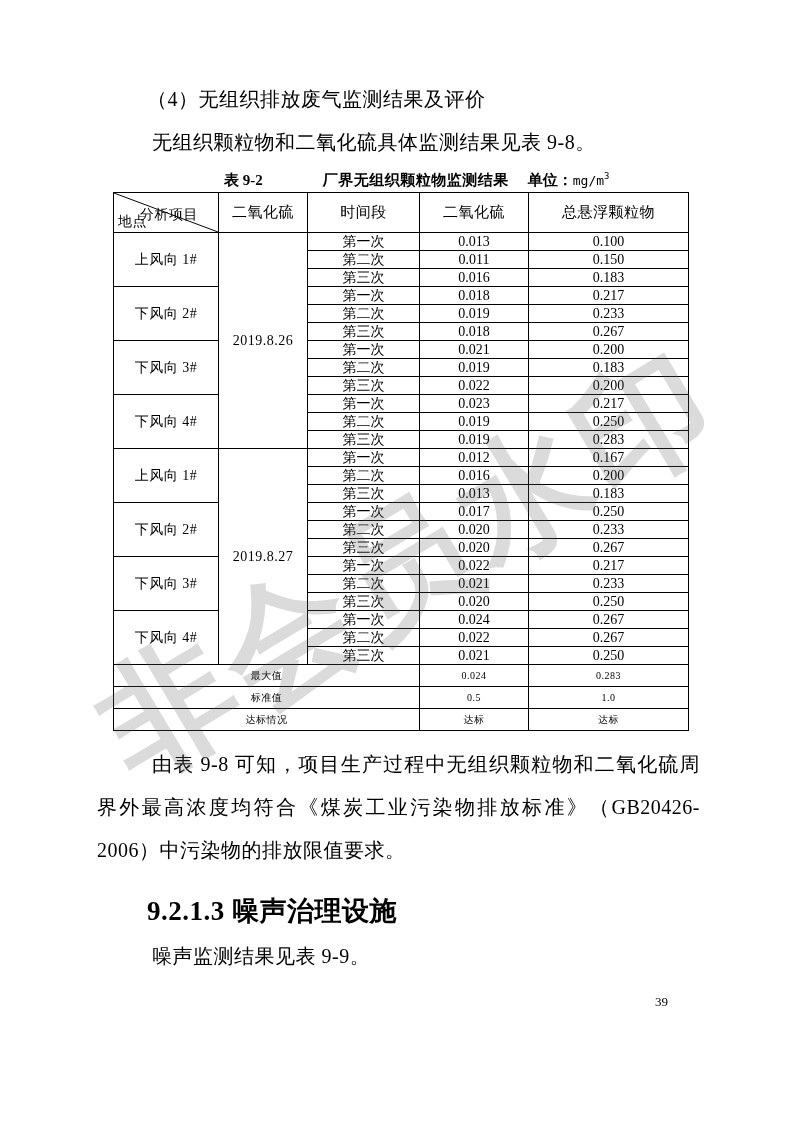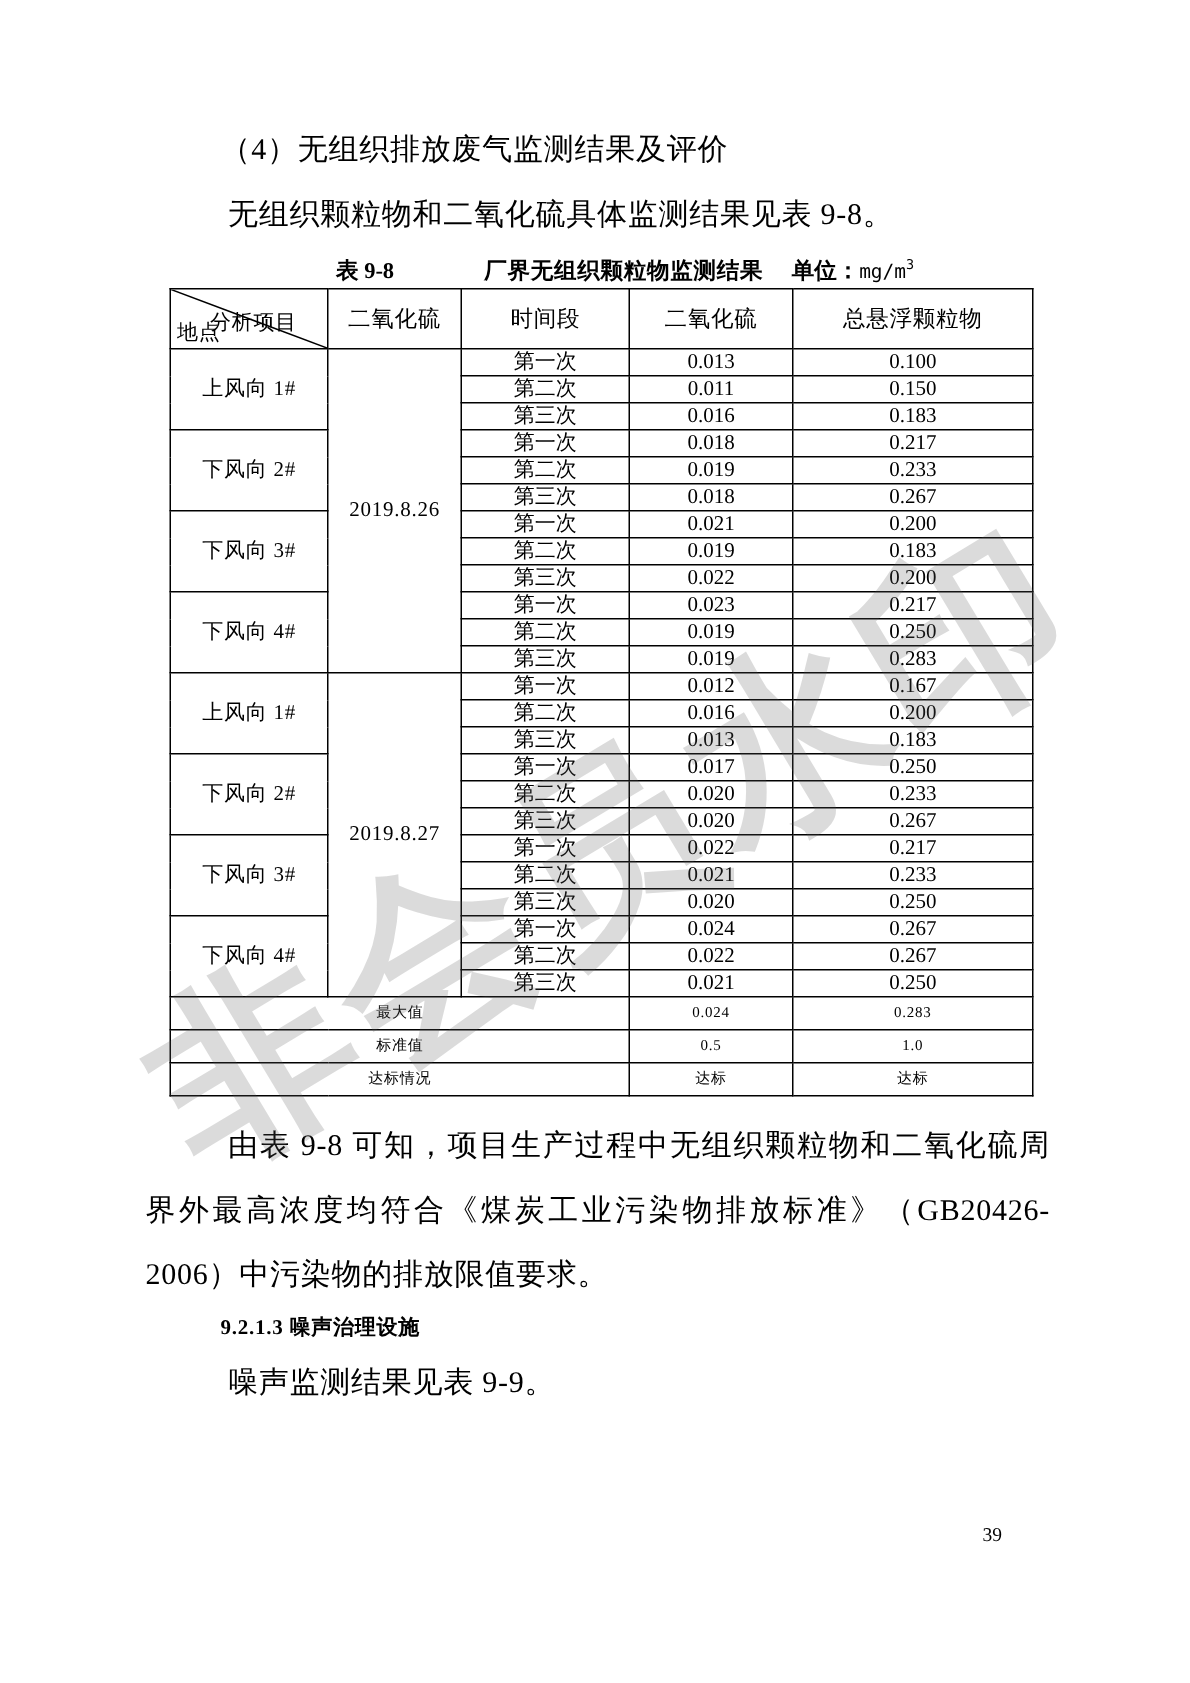--- a/index.html
+++ b/index.html
@@ -59,28 +59,28 @@
   th.diag .diag-top{position:absolute;top:13px;left:26px;font-size:14px;}
   th.diag .diag-bottom{position:absolute;bottom:1px;left:4px;font-size:14px;}
 
   .analysis{
     margin:12px 0 0 0;
     line-height:2.15;
     text-align:justify;
     text-indent:55px;
   }
   .sec-heading{
-    margin:4px 0 14px 50px;
-    font-size:14px;font-weight:bold;
+    margin:21px 0 14px 50px;
+    font-size:27px;font-weight:bold;
     letter-spacing:0.5px;
   }
   .noise{text-indent:55px;}
 
   .pageno{
-    position:absolute;left:655px;top:1015px;
+    position:absolute;left:655px;top:994px;
     font-size:13px;
   }
 
   .watermark{
     position:absolute;
     left:55px;top:465px;
     width:740px;height:160px;
     font-size:132px;font-weight:bold;
     letter-spacing:6px;white-space:nowrap;
     color:rgba(90,90,90,0.22);
@@ -98,21 +98,21 @@
 
   <div class="watermark">非会员水印</div>
 
   <div class="content">
 
     <div class="h-item4">（4）无组织排放废气监测结果及评价</div>
 
     <p class="para intro">无组织颗粒物和二氧化硫具体监测结果见表 9-8。</p>
 
     <div class="caption">
-      <span class="cap-label">表 9-8</span>
+      <span class="cap-label">表 9-2</span>
       <span class="cap-title">厂界无组织颗粒物监测结果</span>
       <span class="cap-unit"><span class="u-lab">单位：</span><span class="u-val">mg/m</span><sup>3</sup></span>
     </div>
 
     <table class="mon">
       <colgroup>
         <col style="width:105px">
         <col style="width:89px">
         <col style="width:112px">
         <col style="width:109px">

